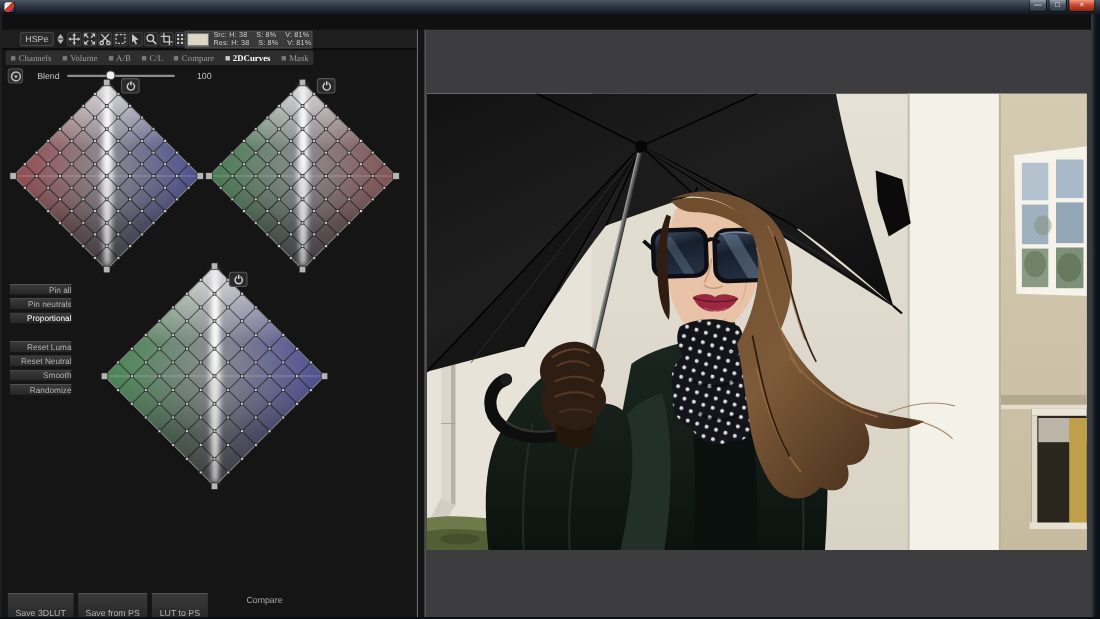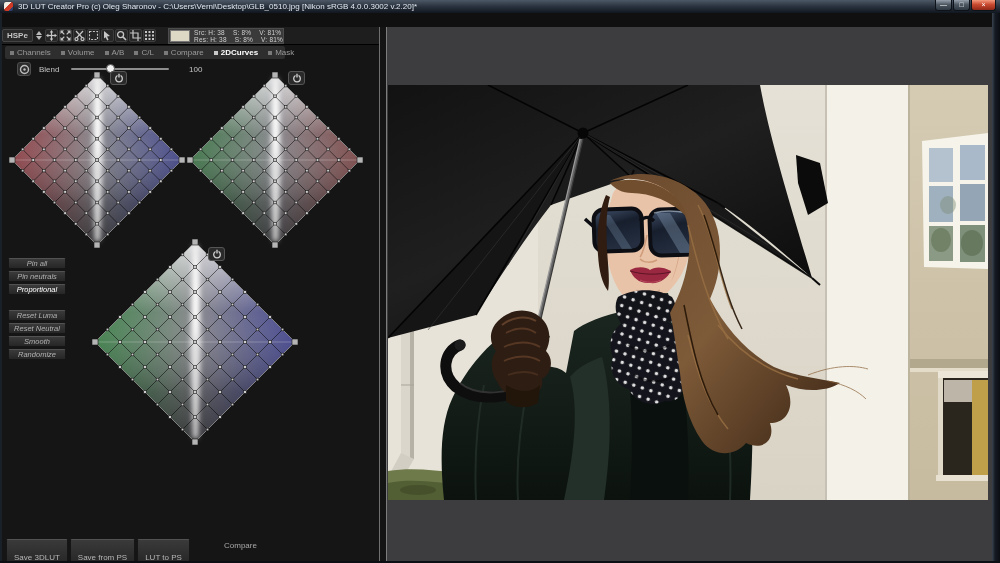--- a/index.html
+++ b/index.html
@@ -22,74 +22,73 @@
     display:flex;align-items:center;font-size:8px;color:#1b1b1b;}
   .menu-item{padding:0 8px;height:100%;display:flex;align-items:center;}
   .right-border{position:absolute;top:13px;right:0;width:8px;height:548px;
     background:linear-gradient(90deg,#39434f,#151a22 40%,#0b0e13);}
   .bottom-border{position:absolute;bottom:0;left:0;right:0;height:2px;background:#0b0e13;}
   .left-border{position:absolute;top:13px;left:0;width:2px;height:548px;background:#1a2028;}
   
   .left-panel{position:absolute;top:27px;left:2px;width:377px;height:534px;background:#151515;}
   .toolbar{position:absolute;top:0;left:0;right:0;height:18px;background:#1e1e1e;border-bottom:1px solid #000;
     display:flex;align-items:center;}
-  .mode-box{margin-left:0;height:13px;padding:0 4px;background:#2a2a2a;border:1px solid #444;border-radius:2px;
-    color:#c4c4c4;font-size:8px;line-height:11px;font-weight:bold;}
+  .mode-box{margin-left:16px;height:13px;padding:0 4px;background:#2a2a2a;border:1px solid #444;border-radius:2px;
+    color:#c4c4c4;font-size:8px;line-height:11px;}
   .spinner{width:9px;height:13px;margin-left:2px;display:flex;flex-direction:column;align-items:center;justify-content:center;gap:1px;}
   .spinner .up{width:0;height:0;border-left:3px solid transparent;border-right:3px solid transparent;border-bottom:4px solid #b9b9b9;}
   .spinner .dn{width:0;height:0;border-left:3px solid transparent;border-right:3px solid transparent;border-top:4px solid #b9b9b9;}
   .tool-btn{width:13px;height:13px;margin-left:1px;display:flex;align-items:center;justify-content:center;
     background:#272727;border:1px solid #3d3d3d;border-radius:2px;}
   .tool-btn svg{display:block;}
   .info-box{position:absolute;left:166px;top:1px;width:116px;height:16px;background:#3a3a3a;border:1px solid #4c4c4c;
     display:flex;align-items:center;}
   .swatch{width:20px;height:12px;margin:0 4px 0 1px;border:1px solid #777;}
   .info-lines{display:flex;flex-direction:column;justify-content:center;line-height:7px;
     font-size:6.5px;color:#cfcfcf;letter-spacing:.2px;white-space:pre;}
   .tabs{position:absolute;top:19px;left:3px;width:280px;height:13px;background:#2e2e2e;border-radius:2px;
     display:flex;align-items:center;font-size:8px;color:#9b9b9b;}
-  .tab{display:flex;align-items:center;gap:3px;padding:0 5px;height:100%;}
+  .tab{display:flex;align-items:center;gap:3px;padding:0 5px;height:100%;font-family:Liberation Serif, serif;}
   .bullet{width:4px;height:4px;background:#7a7a7a;flex:0 0 auto;}
   .tab.active{color:#fff;font-weight:bold;}
   .tab.active .bullet{background:#c9c9c9;}
-  .blend-row{position:absolute;top:34px;left:10px;width:200px;height:16px;display:flex;align-items:center;color:#c4c4c4;font-size:8px;}
+  .blend-row{position:absolute;top:34px;left:0;width:200px;height:16px;display:flex;align-items:center;color:#c4c4c4;font-size:8px;text-align:center;}
   .round-btn{width:14px;height:14px;margin-left:5px;background:#2d2d2d;border:1px solid #4e4e4e;border-radius:3px;
     display:flex;align-items:center;justify-content:center;}
   .blend-label{margin-left:8px;width:30px;}
   .slider{position:relative;width:98px;height:10px;margin-left:2px;}
   .slider .track{position:absolute;left:0;right:0;top:4px;height:2px;background:#8d8d8d;border-radius:1px;}
   .slider .handle{position:absolute;top:0;width:9px;height:9px;border-radius:50%;background:#f2f2f2;border:1px solid #555;}
   .blend-value{margin-left:20px;}
   .curves-svg{position:absolute;left:0;top:0;width:377px;height:534px;}
   .power-btn{position:absolute;width:17px;height:14px;background:#2a2a2a;border:1px solid #555;border-radius:3px;
     display:flex;align-items:center;justify-content:center;}
   .side-buttons{position:absolute;left:6px;top:231px;width:58px;}
   .side-btn{width:58px;height:11px;margin-bottom:2px;background:linear-gradient(#3a3a3a,#262626);
     border:1px solid #161616;border-top-color:#525252;border-radius:2px;color:#b2b2b2;font-size:7.5px;
-    text-align:center;line-height:9px;font-style:italic;}
+    text-align:right;line-height:9px;}
   .side-btn.active{color:#fff;}
   .side-gap{height:13px;}
   .bottom-bar{position:absolute;left:4px;top:512px;display:flex;gap:2px;}
   .bar-btn{height:13px;padding:12px 7px;background:linear-gradient(#3a3a3a,#262626);border:1px solid #161616;
     border-top-color:#525252;border-radius:2px;color:#b6b6b6;font-size:8px;line-height:11px;}
   .compare{position:absolute;left:222px;top:514px;color:#a8a8a8;font-size:8px;}
   
   .divider{position:absolute;top:27px;left:379px;width:8px;height:534px;background:#141414;
     border-left:1px solid #6f6f6f;border-right:1px solid #7d7d7d;}
   .photo-pane{position:absolute;top:27px;left:387px;width:605px;height:534px;background:#3d3d40;overflow:hidden;}
   .photo{position:absolute;left:1px;top:58px;width:600px;height:415px;}
 </style>
 </head>
 <body>
 
 <div class="window">
 
   <div class="titlebar">
     <div class="app-icon"></div>
-    <span>3D LUT Creator Pro (c) Oleg Sharonov - C:\Users\Verni\Desktop\GLB_0510.jpg  [Nikon sRGB 4.0.0.3002 v.2.20]*</span>
   </div>
   <div class="win-controls">
     <div class="win-btn">—</div>
     <div class="win-btn">□</div>
     <div class="win-btn close">×</div>
   </div>
 
 
   <div class="left-border"></div>
 

